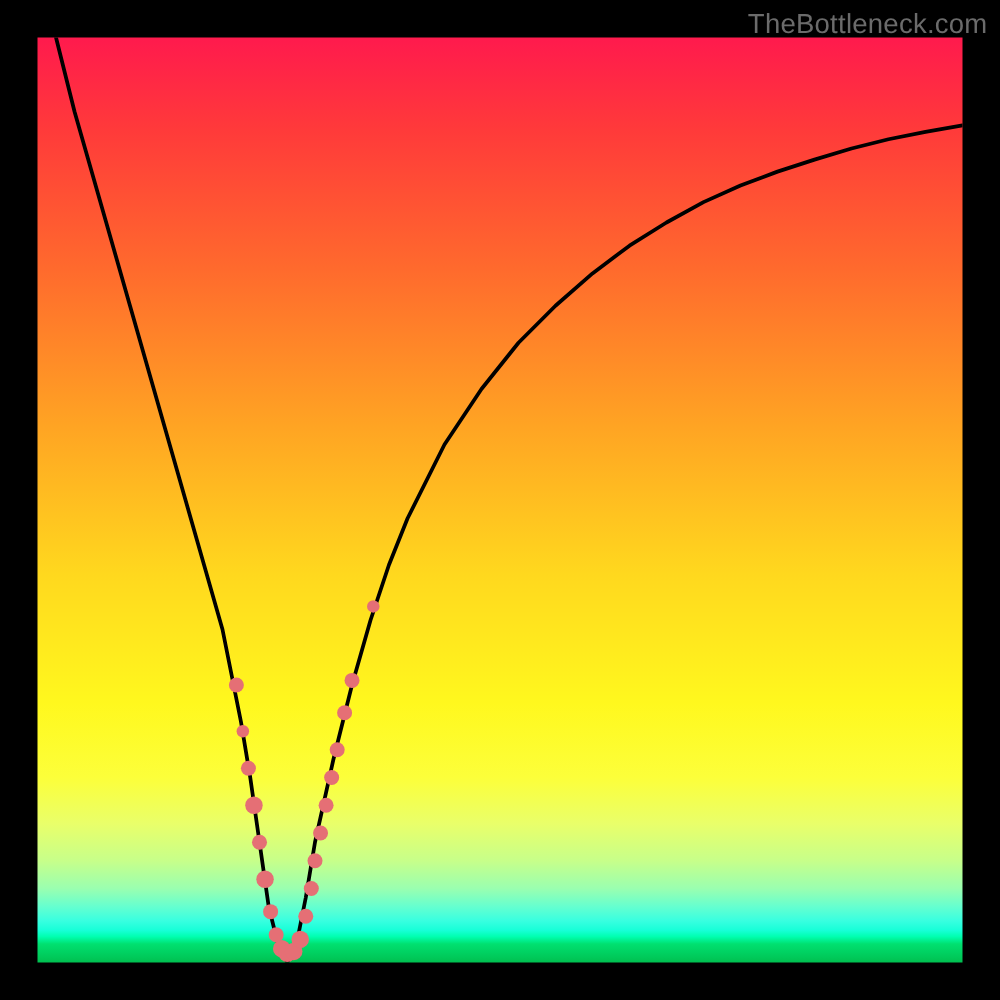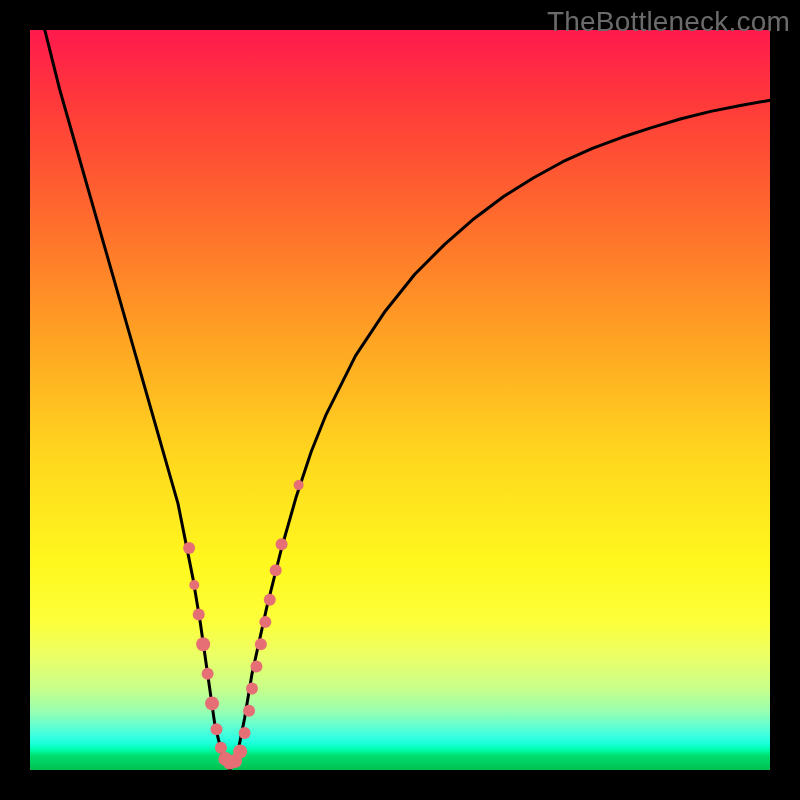--- a/index.html
+++ b/index.html
@@ -47,21 +47,21 @@
     left: 0;
     top: 0;
     width: 740px;
     height: 740px;
   }
   .watermark {
     position: absolute;
     top: 6px;
     right: 10px;
     color: #6b6b6b;
-    font-size: 28px;
+    font-size: 22px;
     letter-spacing: 0.2px;
     font-weight: 500;
     user-select: none;
   }
 </style>
 </head>
 <body>
 
 <div class="frame">
   <div class="plot-area">

